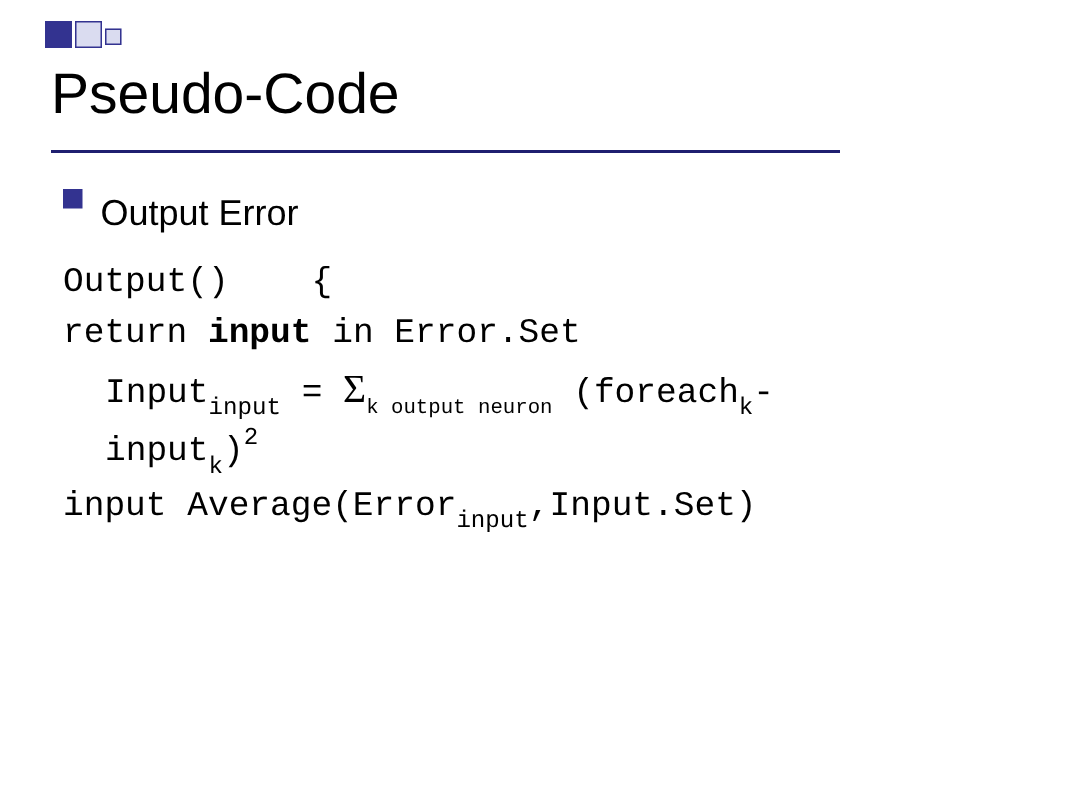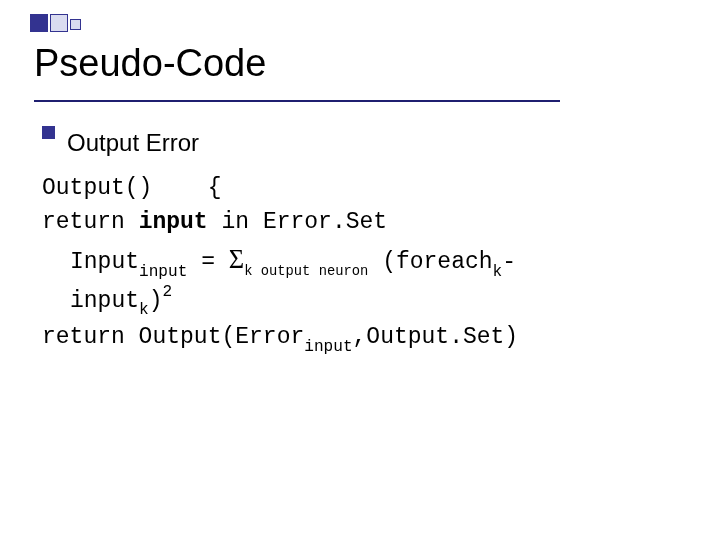--- a/index.html
+++ b/index.html
@@ -141,18 +141,18 @@
       <div>
         <span>return</span> <b>input</b> <span>in Error.Set</span>
       </div>
       <div class="indent">
         <span>Input</span><span class="sub">input</span>
         <span> = </span>
         <span class="sigma">Σ</span><span class="subsmall">k output neuron</span>
         <span> (foreach</span><span class="sub">k</span><span>-</span><span>input</span><span class="sub">k</span><span>)</span><span class="sup">2</span>
       </div>
       <div>
-        <span>return Output(Error</span><span class="sub">input</span><span>,Output.Set)</span>
+        <span>input Average(Error</span><span class="sub">input</span><span>,Input.Set)</span>
       </div>
     </div>
 
   </div>
 </div>
 
 </body></html>

